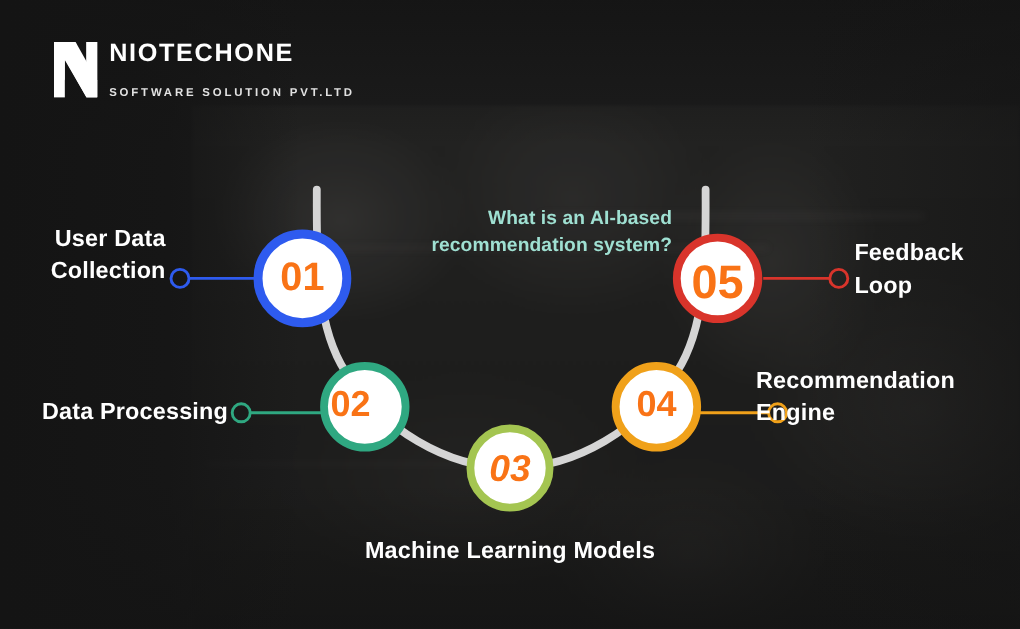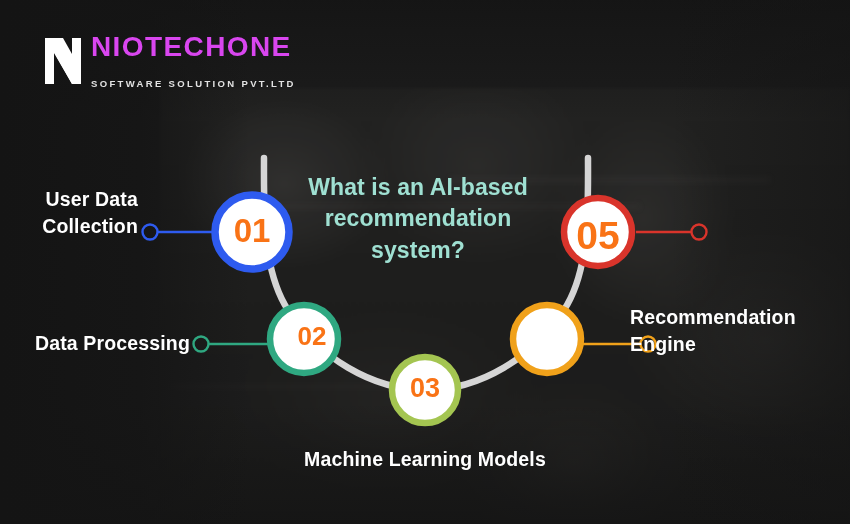--- a/index.html
+++ b/index.html
@@ -60,22 +60,22 @@
     left: 44px;
     top: 33px;
     display: flex;
     align-items: center;
     gap: 9px;
     z-index: 30;
   }
   .logo-mark { width: 38px; height: 50px; display: block; }
   .logo-text { display: flex; flex-direction: column; justify-content: center; }
   .logo-name {
-    color: #d946ef;
-    font-size: 28px;
+    color: #ffffff;
+    font-size: 21px;
     font-weight: 700;
     letter-spacing: 1.4px;
     line-height: 1;
   }
   .logo-sub {
     color: #e2e2e2;
     font-size: 9.5px;
     font-weight: 600;
     letter-spacing: 2.35px;
     line-height: 1;
@@ -84,26 +84,26 @@
   
   #diagram {
     position: absolute;
     left: 0; top: 0;
     width: 850px; height: 524px;
     z-index: 10;
   }
   
   .center-title {
     position: absolute;
-    left: 304px;
+    left: 332px;
     top: 172px;
     width: 228px;
-    text-align: center;
+    text-align: right;
     color: #9fe0d2;
-    font-size: 23px;
+    font-size: 16px;
     font-weight: 600;
     line-height: 1.36;
     letter-spacing: .1px;
     z-index: 14;
   }
   
   .step-num {
     position: absolute;
     color: #f97316;
     font-weight: 700;
@@ -179,28 +179,30 @@
     <circle cx="304" cy="339" r="34" fill="#ffffff" stroke="#2fa881" stroke-width="6.5"></circle>
 
     <circle cx="425" cy="390" r="33" fill="#ffffff" stroke="#a4c551" stroke-width="6.5"></circle>
 
     <circle cx="547" cy="339" r="34" fill="#ffffff" stroke="#f0a11a" stroke-width="6.5"></circle>
 
     <circle cx="598" cy="232" r="34" fill="#ffffff" stroke="#d9342b" stroke-width="6.5"></circle>
   </svg>
 
   <div class="step-num" style="left:212px;top:212px;width:80px;font-size:33px;">01</div>
-  <div class="step-num" style="left:272px;top:321px;width:80px;font-size:26px;">02</div>
-  <div class="step-num" style="left:385px;top:373px;width:80px;font-size:27px;">03</div>
+  <div class="step-num" style="left:252px;top:321px;width:80px;font-size:30px;">02</div>
+  <div class="step-num" style="left:385px;top:373px;width:80px;font-size:31px;font-style:italic;">03</div>
+  <div class="step-num" style="left:507px;top:321px;width:80px;font-size:30px;">04</div>
   <div class="step-num" style="left:558px;top:214px;width:80px;font-size:39px;">05</div>
 
   <div class="center-title">What is an AI-based recommendation system?</div>
 
   <div class="label right" style="left:-4px;top:186px;width:142px;">User Data Collection</div>
 
   <div class="label center" style="left:255px;top:446px;width:340px;">Machine Learning Models</div>
 
   <div class="label right" style="left:8px;top:330px;width:182px;">Data Processing</div>
 
   <div class="label left" style="left:630px;top:304px;width:224px;">Recommendation Engine</div>
 
+  <div class="label left" style="left:712px;top:198px;width:138px;">Feedback Loop</div>
 
 </div>
 
 </body></html>

